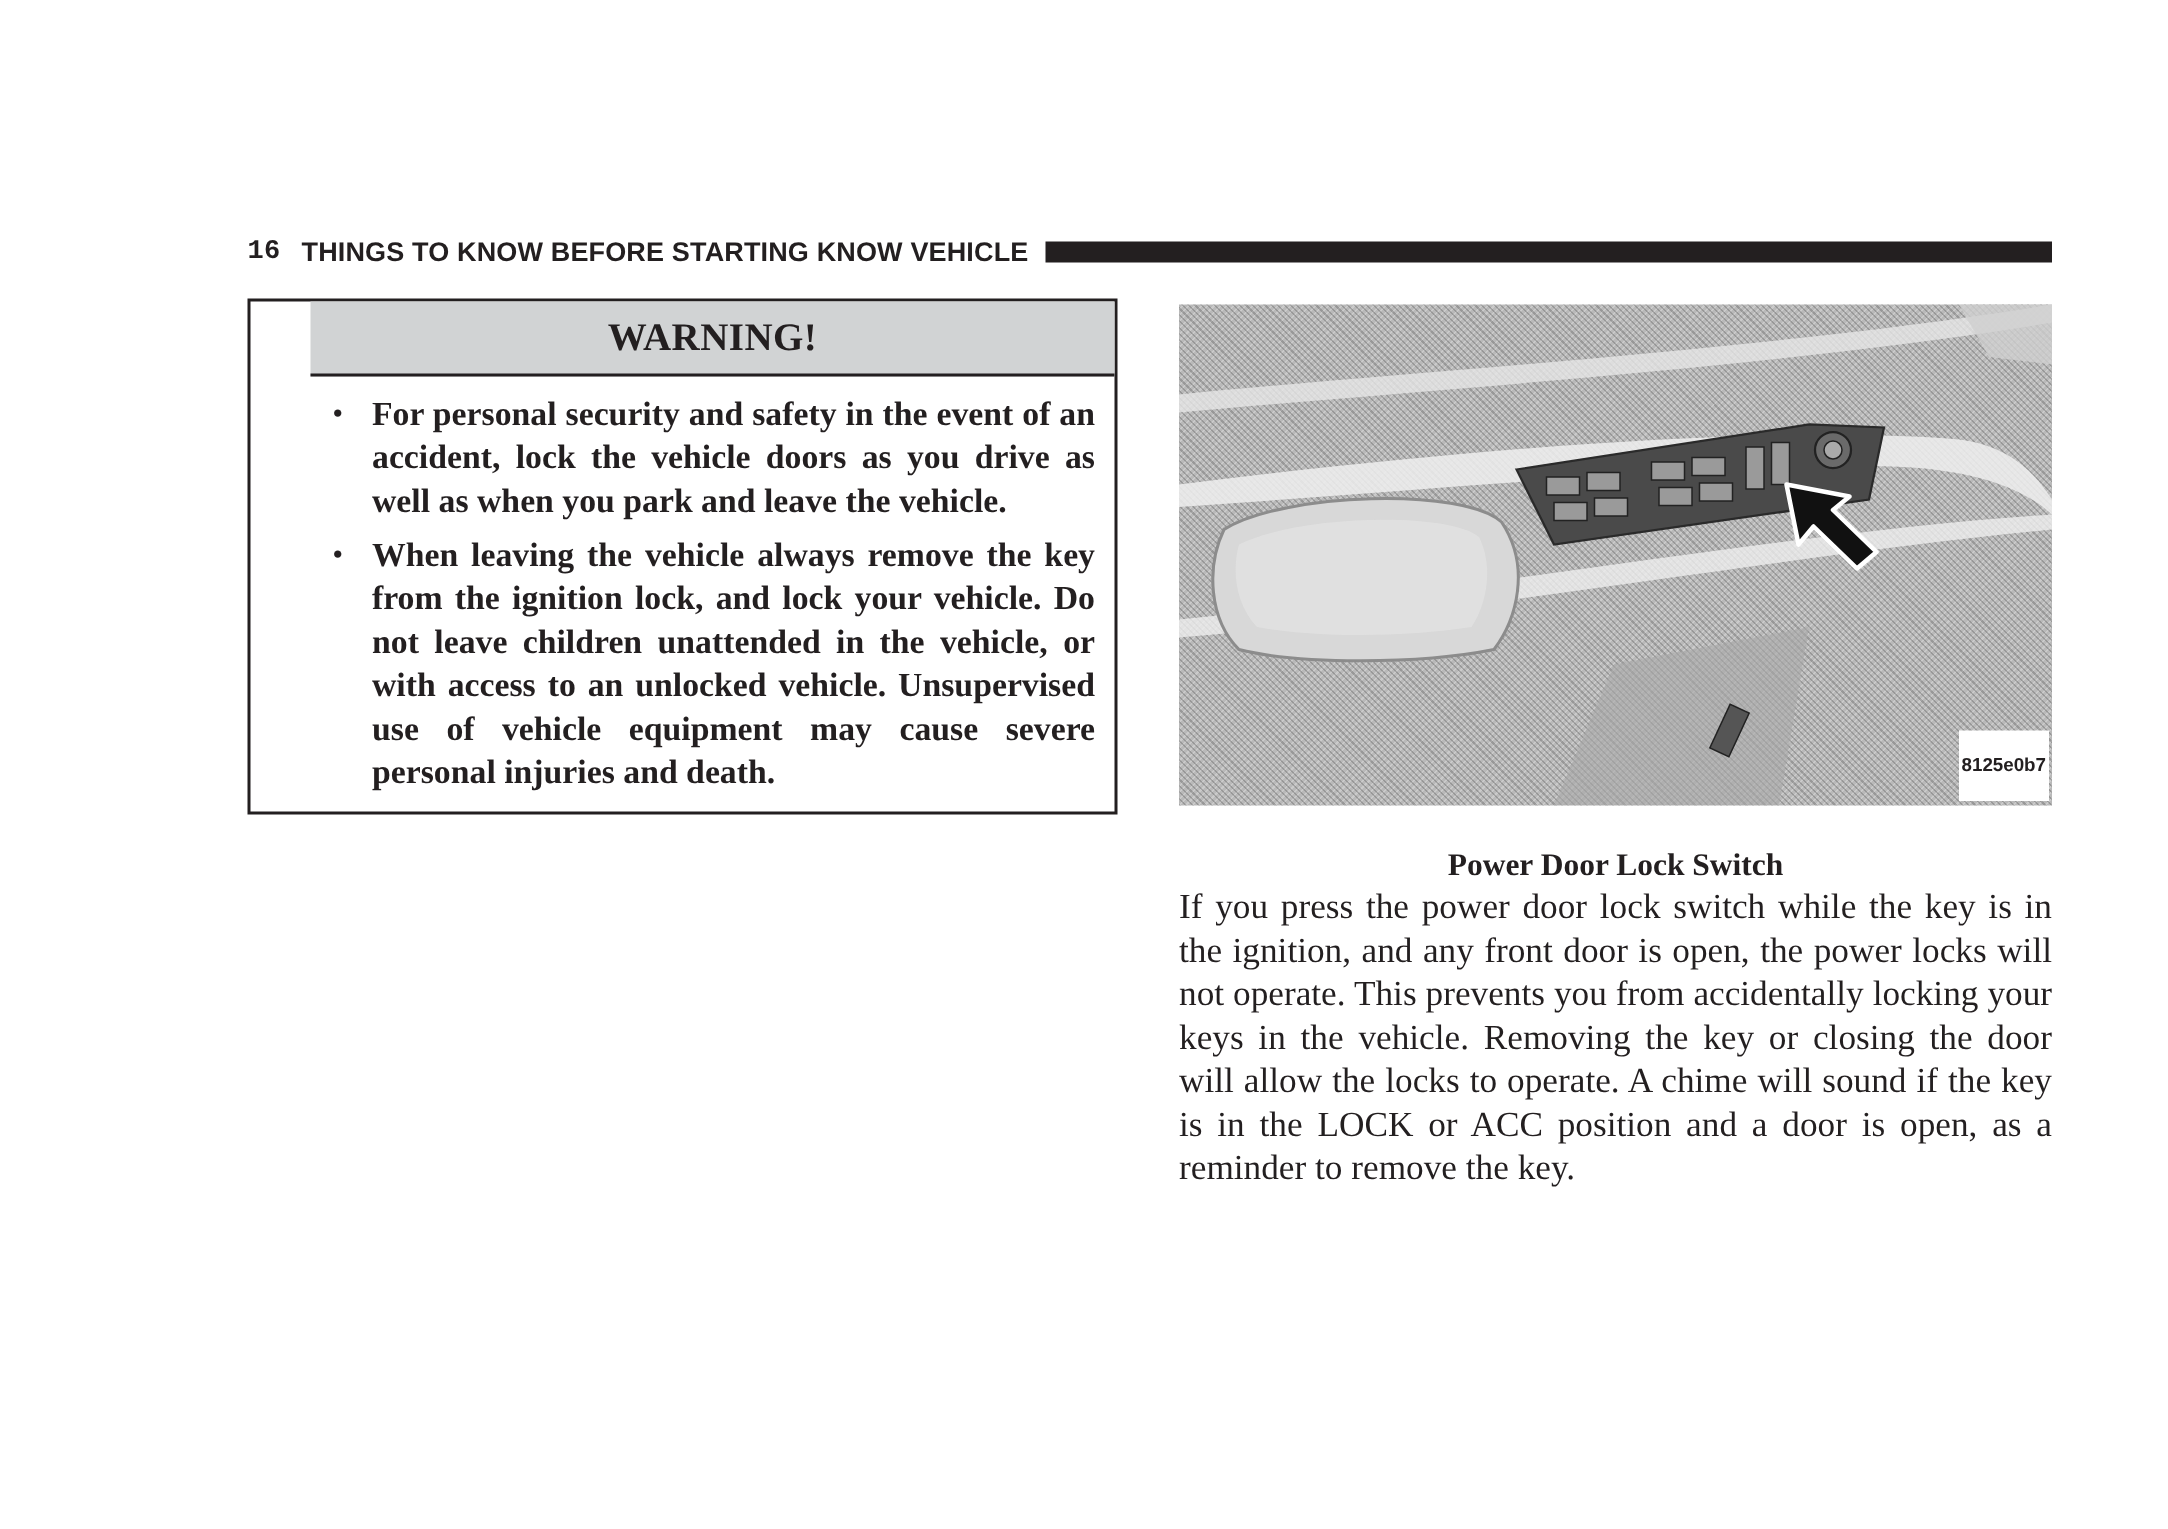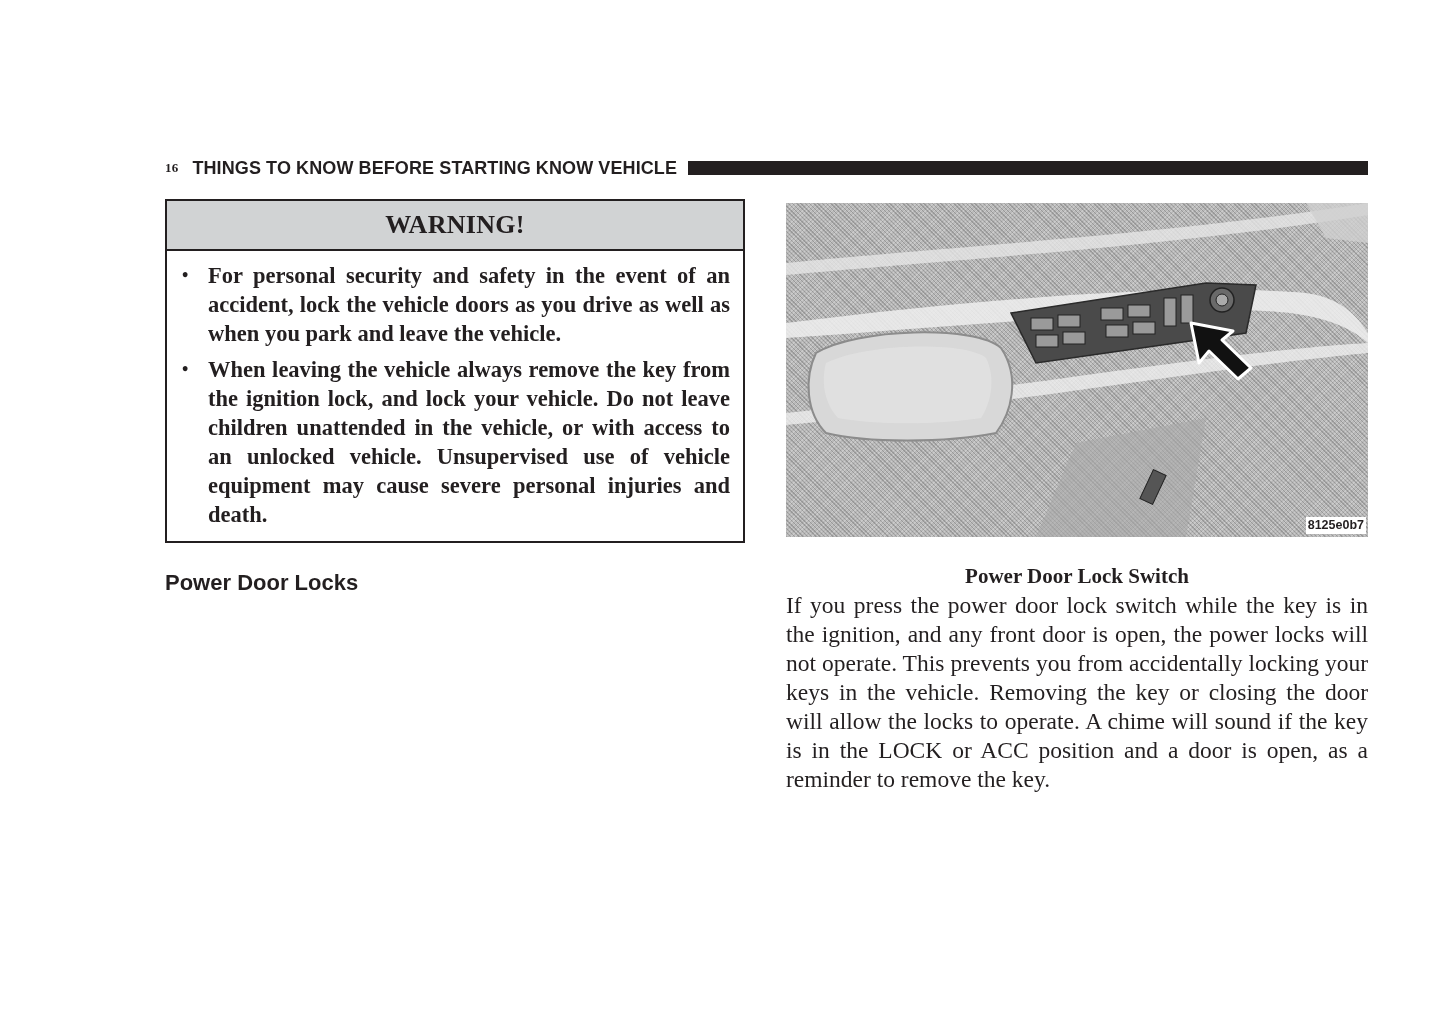--- a/index.html
+++ b/index.html
@@ -17,23 +17,23 @@
     .page-header {
       position: absolute;
       left: 165px;
       top: 157px;
       width: 1203px;
       height: 22px;
       display: flex;
       align-items: center;
     }
     .page-header .num {
-      font-family: Liberation Serif, serif;
-      font-weight: bold;
-      font-size: 13px;
+      font-family: Liberation Mono, monospace;
+      font-weight: bold;
+      font-size: 18px;
       margin-right: 14px;
       letter-spacing: 0.2px;
     }
     .page-header .title {
       font-family: "Liberation Sans", sans-serif;
       font-weight: bold;
       font-size: 18px;
       letter-spacing: 0.1px;
       white-space: nowrap;
     }
@@ -47,20 +47,21 @@
     .left-col {
       position: absolute;
       left: 165px;
       top: 199px;
       width: 580px;
     }
     .warning-box {
       border: 2px solid #231f20;
       box-sizing: border-box;
       width: 580px;
+      padding-left: 40px;
     }
     .warning-head {
       background: #d1d3d4;
       border-bottom: 2px solid #231f20;
       height: 48px;
       display: flex;
       align-items: center;
       justify-content: center;
       font-family: "Liberation Serif", serif;
       font-weight: bold;
@@ -128,21 +129,21 @@
       top: 0;
     }
     .fig-id {
       position: absolute;
       right: 2px;
       bottom: 3px;
       background: #ffffff;
       font-family: "Liberation Sans", sans-serif;
       font-weight: bold;
       font-size: 12.5px;
-      padding: 1px 2px;
+      padding: 16px 2px;
       line-height: 15px;
     }
     .caption {
       text-align: center;
       font-family: "Liberation Serif", serif;
       font-weight: bold;
       font-size: 21px;
       margin-top: 26px;
       line-height: 26px;
     }
@@ -167,21 +168,20 @@
         <span class="bullet">•</span>
         <span class="text">For personal security and safety in the event of an accident, lock the vehicle doors as you drive as well as when you park and leave the vehicle.</span>
       </div>
       <div class="warning-item">
         <span class="bullet">•</span>
         <span class="text">When leaving the vehicle always remove the key from the ignition lock, and lock your vehicle. Do not leave children unattended in the vehicle, or with access to an unlocked vehicle. Unsupervised use of vehicle equipment may cause severe personal injuries and death.</span>
       </div>
     </div>
   </div>
 
-  <div class="section-heading">Power Door Locks</div>
 </div>
 
 <div class="right-col">
   <div class="figure">
     <svg width="582" height="334" viewBox="0 0 582 334">
 
       <path d="M0 60 C 150 45, 400 30, 582 0 L582 12 C 400 42, 150 58, 0 72 Z" fill="#e6e6e6" opacity="0.8"></path>
       <path d="M520 0 L582 0 L582 40 L540 35 Z" fill="#cfcfcf" opacity="0.8"></path>
 
       <path d="M0 120 C 200 95, 400 80, 520 90 C 560 95, 575 120, 582 130 L582 140 C 560 120, 520 105, 440 108 C 300 110, 150 125, 0 135 Z" fill="#eeeeee" opacity="0.85"></path>

